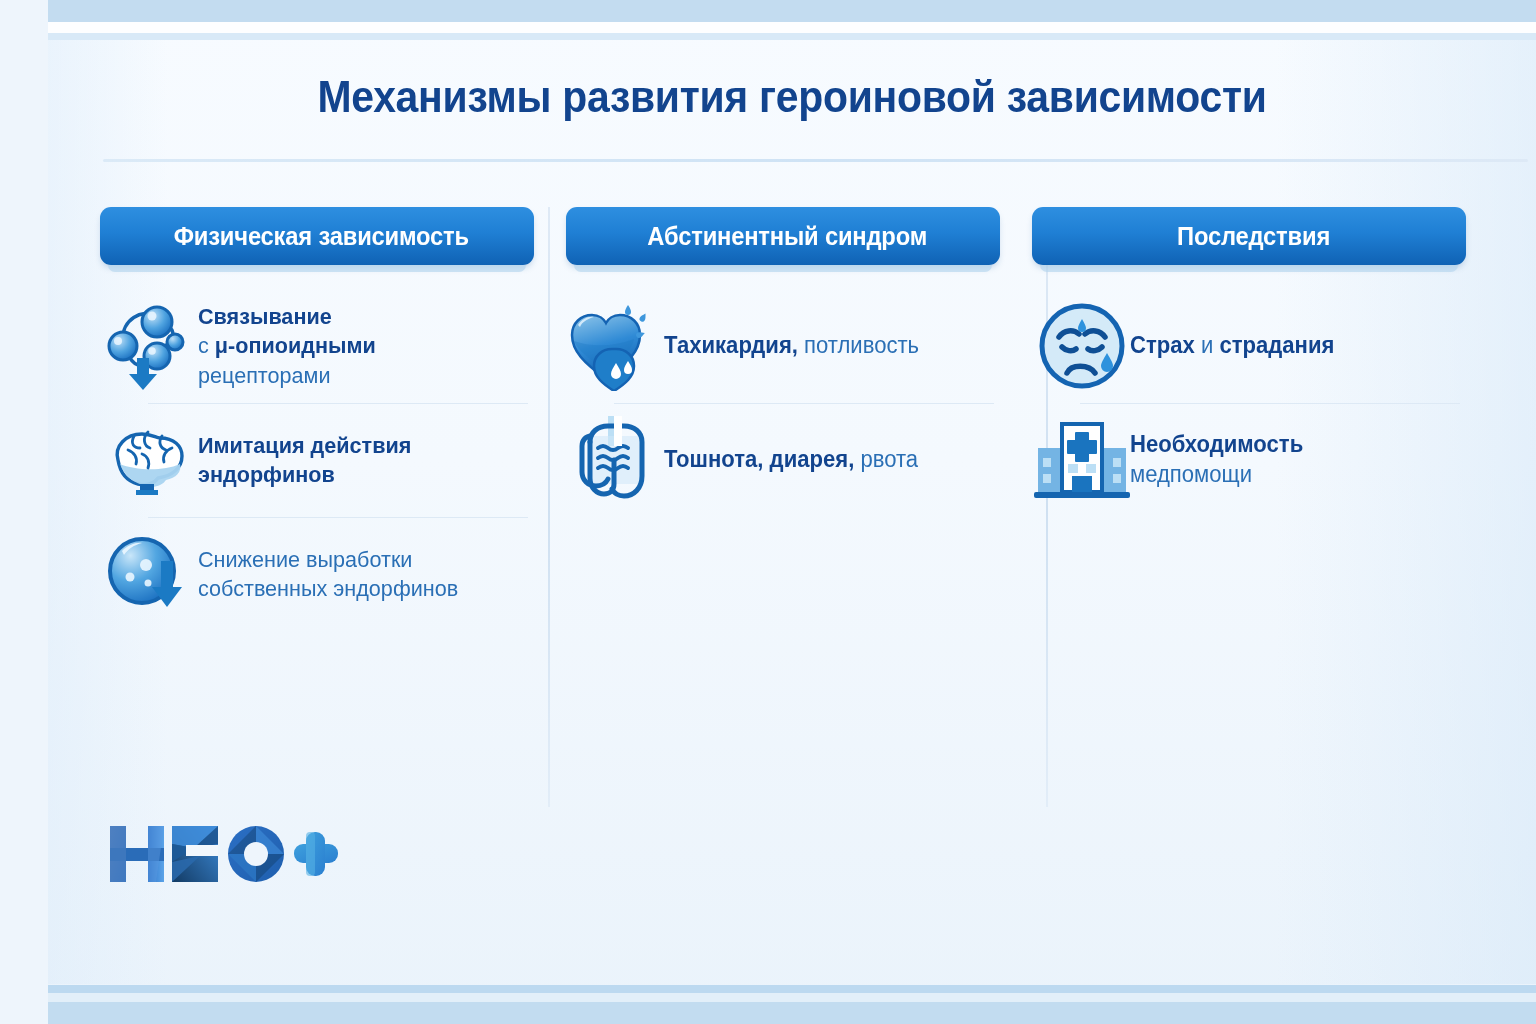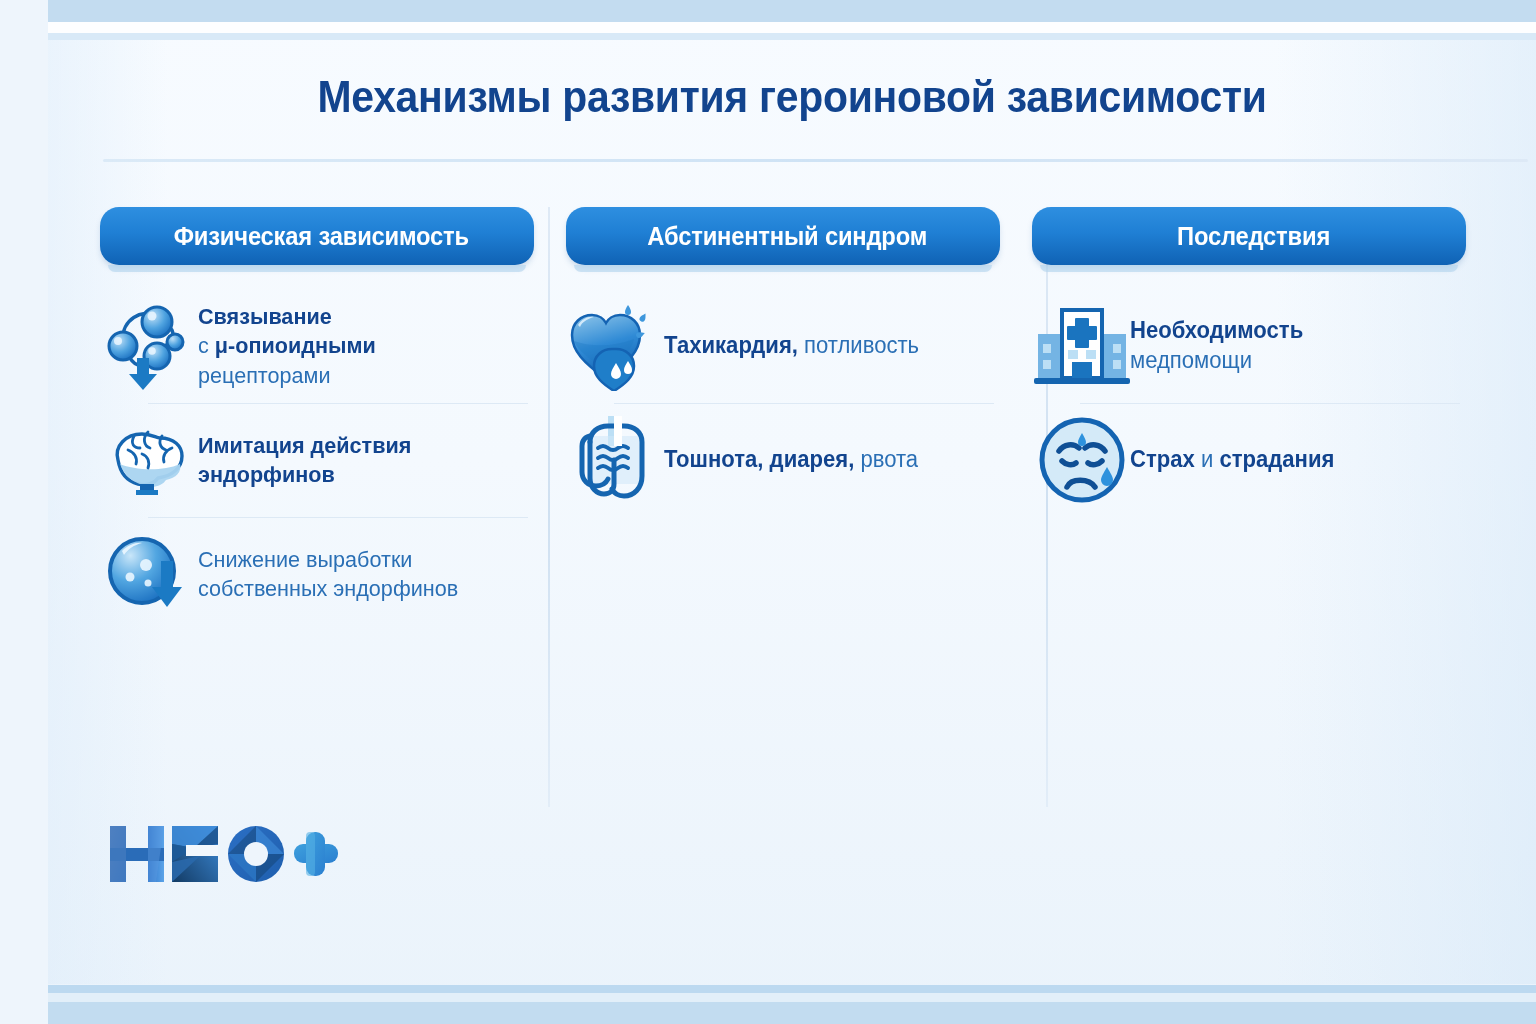--- a/index.html
+++ b/index.html
@@ -77,21 +77,21 @@
     position: absolute;
     top: 0px; width: 2px; height: 600px;
     background: linear-gradient(180deg,#dfeaf6 0%, #cfe0f1 50%, #e2edf8 100%);
   }
   .div-1 { left: 448px; }
   .div-2 { left: 946px; }
 
   
   .col-head {
     height: 58px;
-    border-radius: 19px;
+    border-radius: 11px;
     background: linear-gradient(180deg,#2e8fe0 0%, #1f7fd4 45%, #0f62b4 100%);
     box-shadow: 0 4px 7px -2px rgba(24,86,150,.28);
     display: flex;
     align-items: center;
     justify-content: center;
     position: relative;
     padding-left: 9px;
   }
   .col-head::after {
     content:"";
@@ -317,20 +317,38 @@
 
     <div class="col col-3">
       <div class="col-head">
         <span>Последствия</span>
       </div>
 
       <div class="items">
 
         <div class="row">
           <div class="row-icon">
+            <svg width="90" height="90" viewBox="0 0 90 90">
+              <circle cx="45" cy="45" r="40" fill="#d4eaf8" stroke="#1464b2" stroke-width="5"></circle>
+              <path d="M22 36c5-7 14-8 20-3" fill="none" stroke="#0f4f95" stroke-width="5.5" stroke-linecap="round"></path>
+              <path d="M68 36c-5-7-14-8-20-3" fill="none" stroke="#0f4f95" stroke-width="5.5" stroke-linecap="round"></path>
+              <path d="M25 46c4 4 10 5 14 2" fill="none" stroke="#0f4f95" stroke-width="5.5" stroke-linecap="round"></path>
+              <path d="M65 46c-4 4-10 5-14 2" fill="none" stroke="#0f4f95" stroke-width="5.5" stroke-linecap="round"></path>
+              <path d="M30 72c4-9 22-9 28 0" fill="none" stroke="#0f4f95" stroke-width="5.5" stroke-linecap="round"></path>
+              <path d="M45 18c2.5 4.5 4 7 4 9a4 4 0 01-8 0c0-2 1.5-4.5 4-9z" fill="#2e92dd"></path>
+              <path d="M70 52c4 7 6 10 6 13a6 6 0 01-12 0c0-3 2-6 6-13z" fill="#2e92dd"></path>
+            </svg>
+          </div>
+          <div class="row-text">
+            <span class="line"><b>Страх</b><span class="reg"> и </span><b>страдания</b></span>
+          </div>
+        </div>
+
+        <div class="row">
+          <div class="row-icon">
             <svg width="96" height="88" viewBox="0 0 96 88">
               <rect x="4" y="32" width="24" height="44" fill="#74b4e4"></rect>
               <rect x="68" y="32" width="24" height="44" fill="#74b4e4"></rect>
               <rect x="28" y="8" width="40" height="68" fill="#ffffff" stroke="#1565b0" stroke-width="4"></rect>
               <g fill="#1a74bf">
                 <rect x="41" y="16" width="14" height="30" rx="1"></rect>
                 <rect x="33" y="24" width="30" height="14" rx="1"></rect>
               </g>
               <g fill="#bcdff5">
                 <rect x="9" y="42" width="8" height="9"></rect>
@@ -340,38 +358,20 @@
                 <rect x="34" y="48" width="10" height="9"></rect>
                 <rect x="52" y="48" width="10" height="9"></rect>
               </g>
               <rect x="38" y="60" width="20" height="16" fill="#1a74bf"></rect>
               <rect x="0" y="76" width="96" height="6" rx="2" fill="#1565b0"></rect>
             </svg>
           </div>
           <div class="row-text">
             <span class="line"><b>Необходимость</b></span>
             <span class="line"><span class="reg">медпомощи</span></span>
-          </div>
-        </div>
-
-        <div class="row">
-          <div class="row-icon">
-            <svg width="90" height="90" viewBox="0 0 90 90">
-              <circle cx="45" cy="45" r="40" fill="#d4eaf8" stroke="#1464b2" stroke-width="5"></circle>
-              <path d="M22 36c5-7 14-8 20-3" fill="none" stroke="#0f4f95" stroke-width="5.5" stroke-linecap="round"></path>
-              <path d="M68 36c-5-7-14-8-20-3" fill="none" stroke="#0f4f95" stroke-width="5.5" stroke-linecap="round"></path>
-              <path d="M25 46c4 4 10 5 14 2" fill="none" stroke="#0f4f95" stroke-width="5.5" stroke-linecap="round"></path>
-              <path d="M65 46c-4 4-10 5-14 2" fill="none" stroke="#0f4f95" stroke-width="5.5" stroke-linecap="round"></path>
-              <path d="M30 72c4-9 22-9 28 0" fill="none" stroke="#0f4f95" stroke-width="5.5" stroke-linecap="round"></path>
-              <path d="M45 18c2.5 4.5 4 7 4 9a4 4 0 01-8 0c0-2 1.5-4.5 4-9z" fill="#2e92dd"></path>
-              <path d="M70 52c4 7 6 10 6 13a6 6 0 01-12 0c0-3 2-6 6-13z" fill="#2e92dd"></path>
-            </svg>
-          </div>
-          <div class="row-text">
-            <span class="line"><b>Страх</b><span class="reg"> и </span><b>страдания</b></span>
           </div>
         </div>
 
       </div>
     </div>
 
   </div>
 
   <div class="logo">
     <span class="sr">НЕО+</span>

